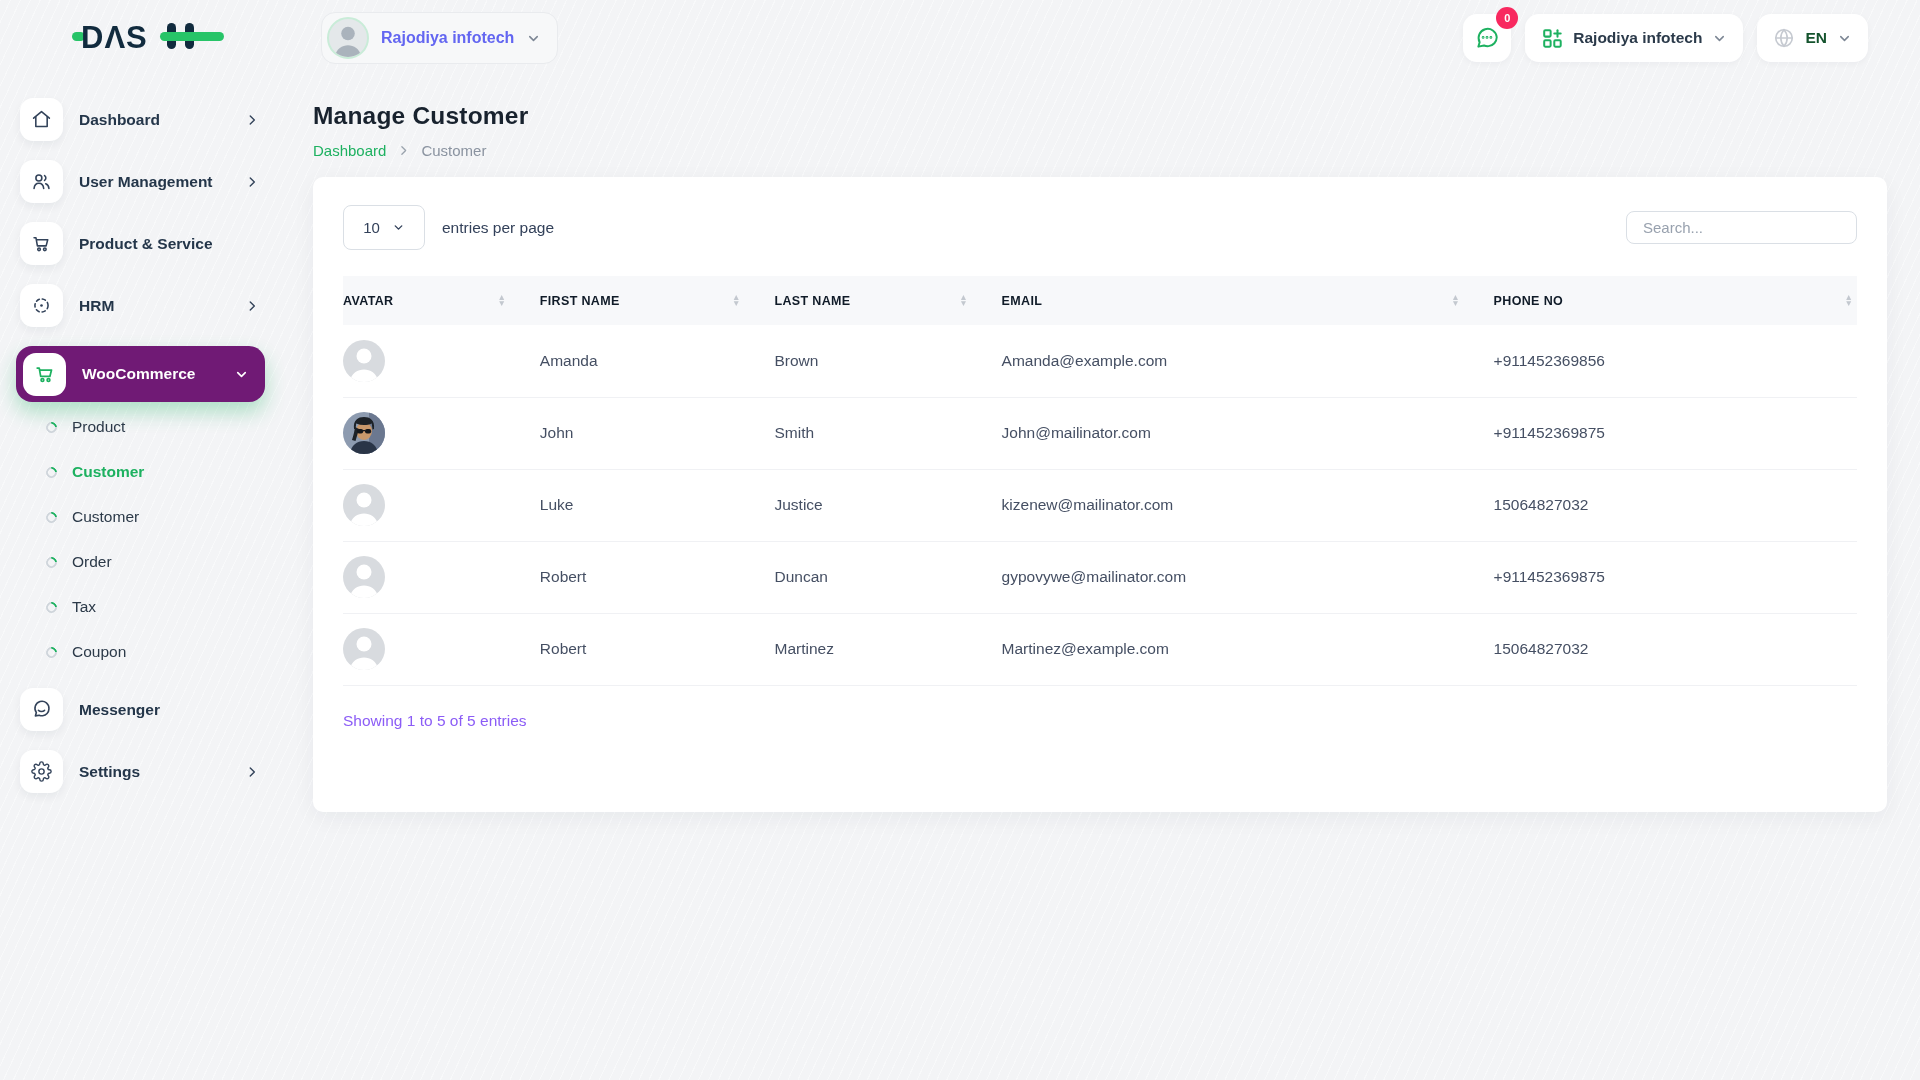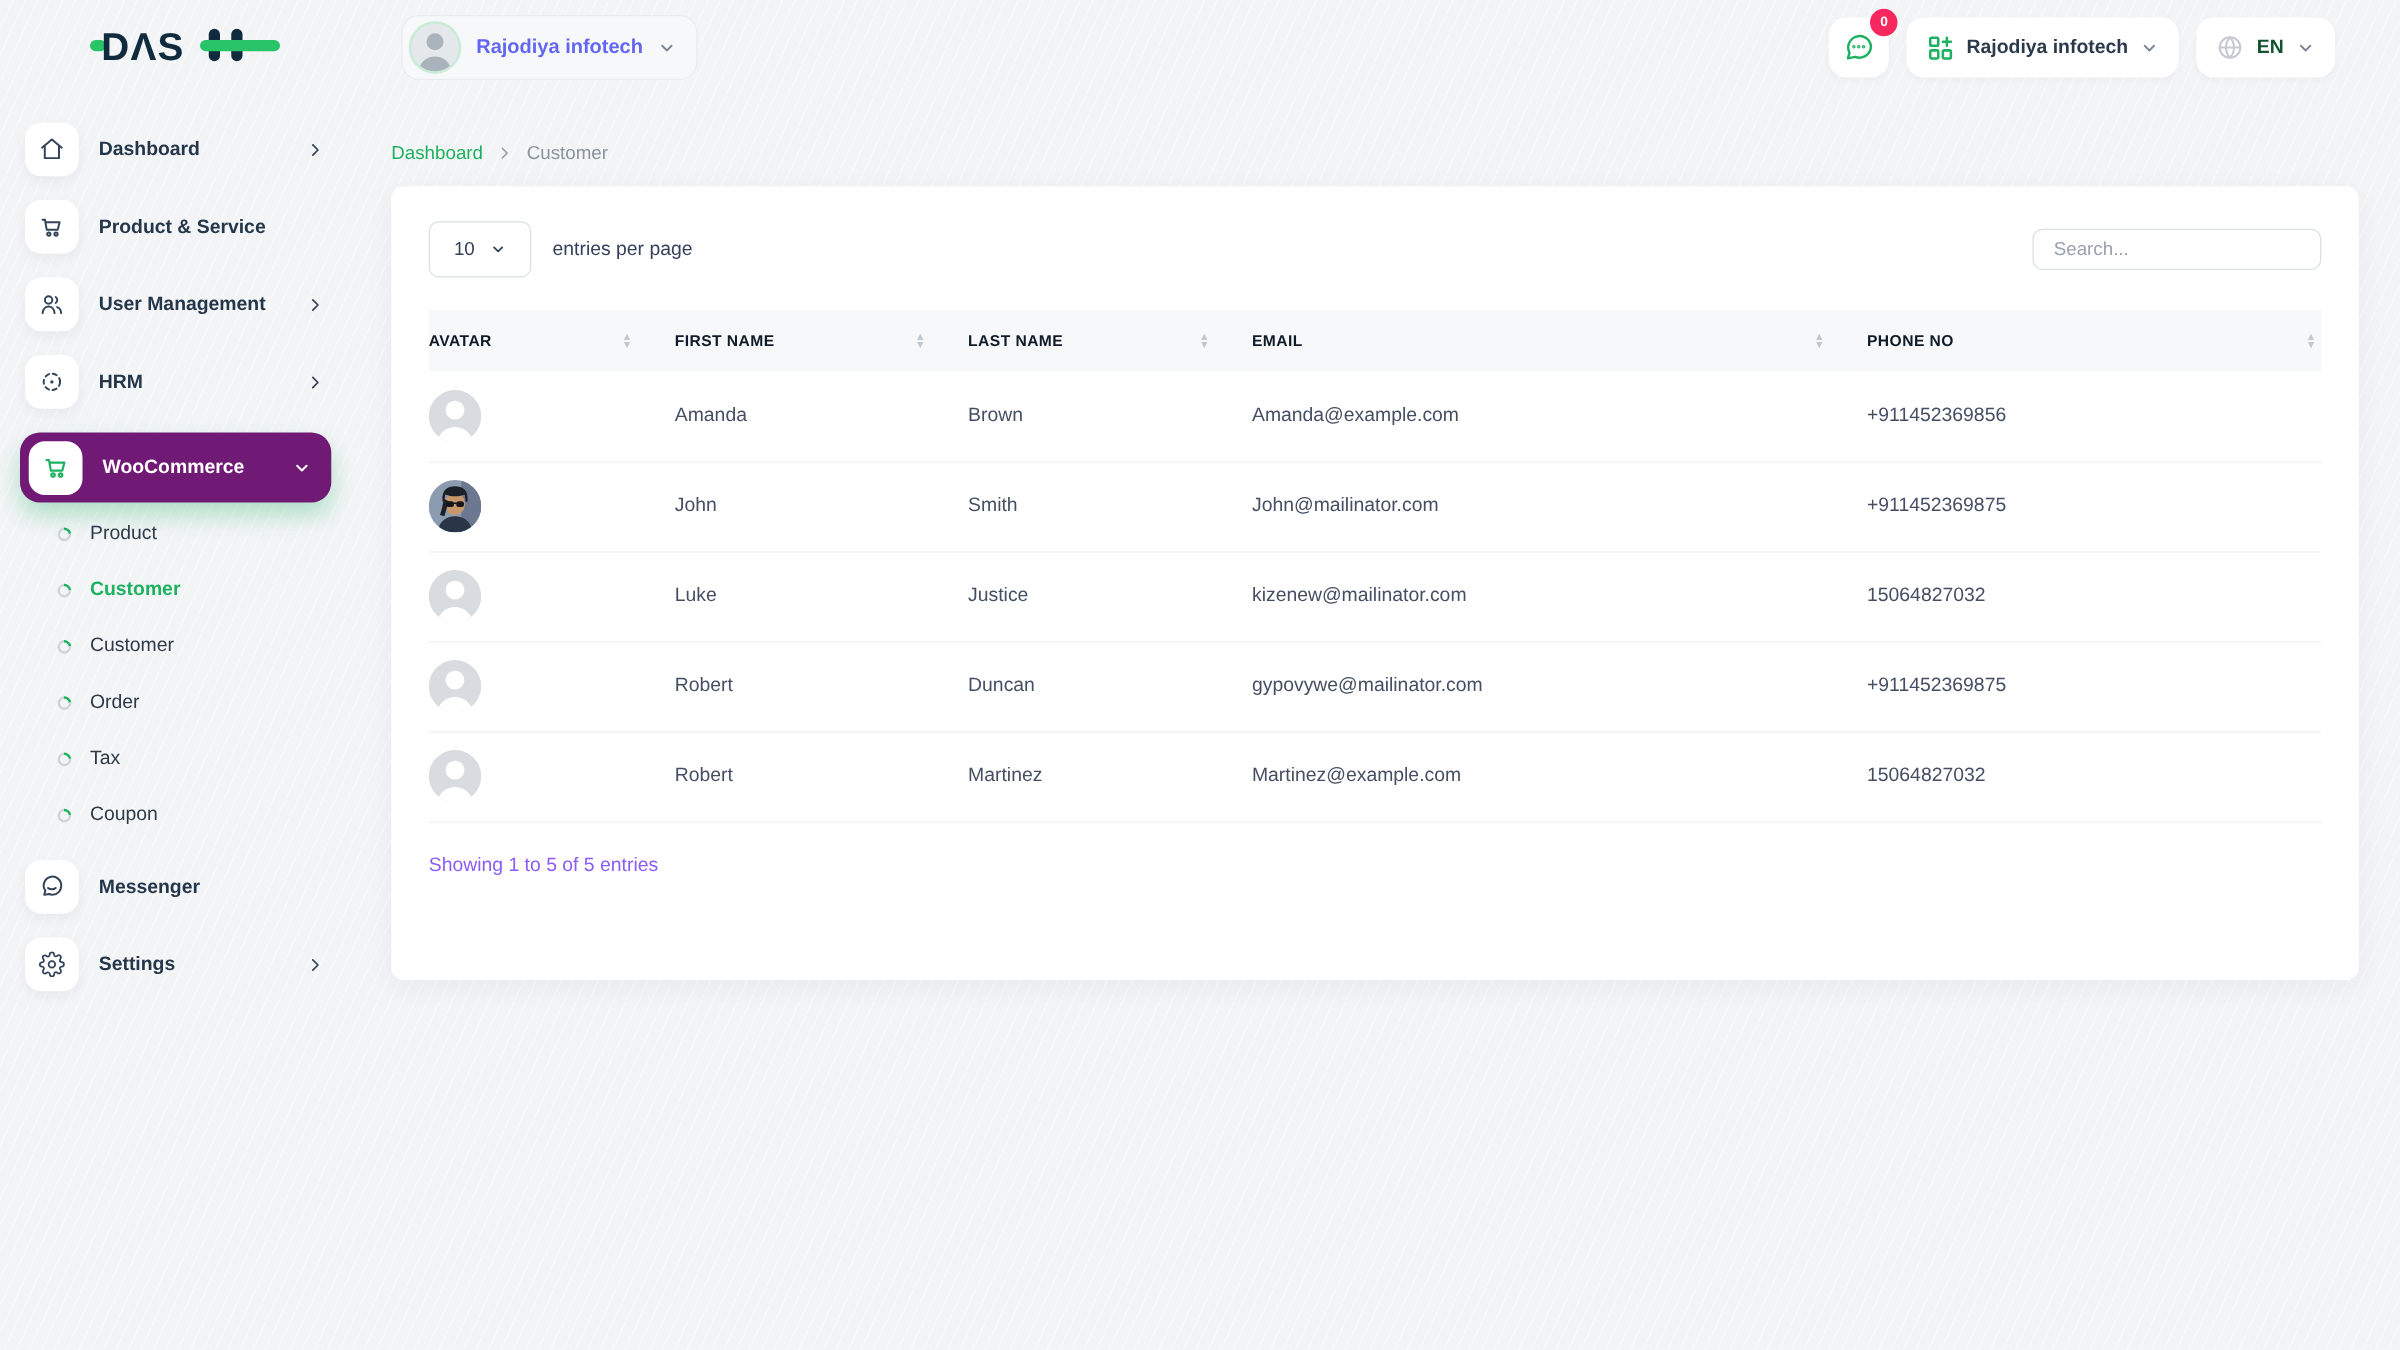--- a/index.html
+++ b/index.html
@@ -212,43 +212,43 @@
       <span class="nav-chev">
         <svg width="14" height="14" viewBox="0 0 24 24" fill="none" stroke="currentColor" stroke-width="2.4" stroke-linecap="round" stroke-linejoin="round">
             <polyline points="9 5 16 12 9 19"></polyline>
           </svg>
       </span>
     </div>
 
     <div class="nav-item">
       <span class="icon-tile">
         <svg width="21" height="21" viewBox="0 0 24 24" fill="none" stroke="currentColor" stroke-width="1.8" stroke-linecap="round" stroke-linejoin="round">
-            <path d="M3.5 5.5h2.2l1.6 9.2h10l1.8-7H7"></path>
-            <circle cx="9.2" cy="18.6" r="1.5"></circle>
-            <circle cx="15.8" cy="18.6" r="1.5"></circle>
-          </svg>
-      </span>
-      <span class="nav-label">Product &amp; Service</span>
-    </div>
-
-    <div class="nav-item">
-      <span class="icon-tile">
-        <svg width="21" height="21" viewBox="0 0 24 24" fill="none" stroke="currentColor" stroke-width="1.8" stroke-linecap="round" stroke-linejoin="round">
             <circle cx="9" cy="8" r="3.4"></circle>
             <path d="M3.5 20c.4-4 3-6 5.5-6s5.1 2 5.5 6"></path>
             <path d="M15.5 5.2a3.4 3.4 0 0 1 0 5.6"></path>
             <path d="M16.8 14.5c2.2.8 3.5 2.7 3.7 5.5"></path>
           </svg>
       </span>
       <span class="nav-label">User Management</span>
       <span class="nav-chev">
         <svg width="14" height="14" viewBox="0 0 24 24" fill="none" stroke="currentColor" stroke-width="2.4" stroke-linecap="round" stroke-linejoin="round">
             <polyline points="9 5 16 12 9 19"></polyline>
           </svg>
       </span>
+    </div>
+
+    <div class="nav-item">
+      <span class="icon-tile">
+        <svg width="21" height="21" viewBox="0 0 24 24" fill="none" stroke="currentColor" stroke-width="1.8" stroke-linecap="round" stroke-linejoin="round">
+            <path d="M3.5 5.5h2.2l1.6 9.2h10l1.8-7H7"></path>
+            <circle cx="9.2" cy="18.6" r="1.5"></circle>
+            <circle cx="15.8" cy="18.6" r="1.5"></circle>
+          </svg>
+      </span>
+      <span class="nav-label">Product &amp; Service</span>
     </div>
 
     <div class="nav-item">
       <span class="icon-tile">
         <svg width="21" height="21" viewBox="0 0 24 24" fill="none" stroke="currentColor" stroke-width="1.8" stroke-linecap="round">
             <circle cx="12" cy="12" r="7.5" stroke-dasharray="3.8 3.4"></circle>
             <circle cx="12" cy="12" r="1.5" fill="currentColor" stroke="none"></circle>
           </svg>
       </span>
       <span class="nav-label">HRM</span>
@@ -327,20 +327,21 @@
       <span class="nav-label">Settings</span>
       <span class="nav-chev">
         <svg width="14" height="14" viewBox="0 0 24 24" fill="none" stroke="currentColor" stroke-width="2.4" stroke-linecap="round" stroke-linejoin="round">
             <polyline points="9 5 16 12 9 19"></polyline>
           </svg>
       </span>
     </div>
   </aside>
 
   <main class="main">
+    <h1 class="page-title">Manage Customer</h1>
 
     <div class="breadcrumb">
       <a class="crumb-link">Dashboard</a>
       <span class="crumb-sep">
         <svg width="13" height="13" viewBox="0 0 24 24" fill="none" stroke="currentColor" stroke-width="2.4" stroke-linecap="round" stroke-linejoin="round">
             <polyline points="9 5 16 12 9 19"></polyline>
           </svg>
       </span>
       <span class="crumb-current">Customer</span>
     </div>

